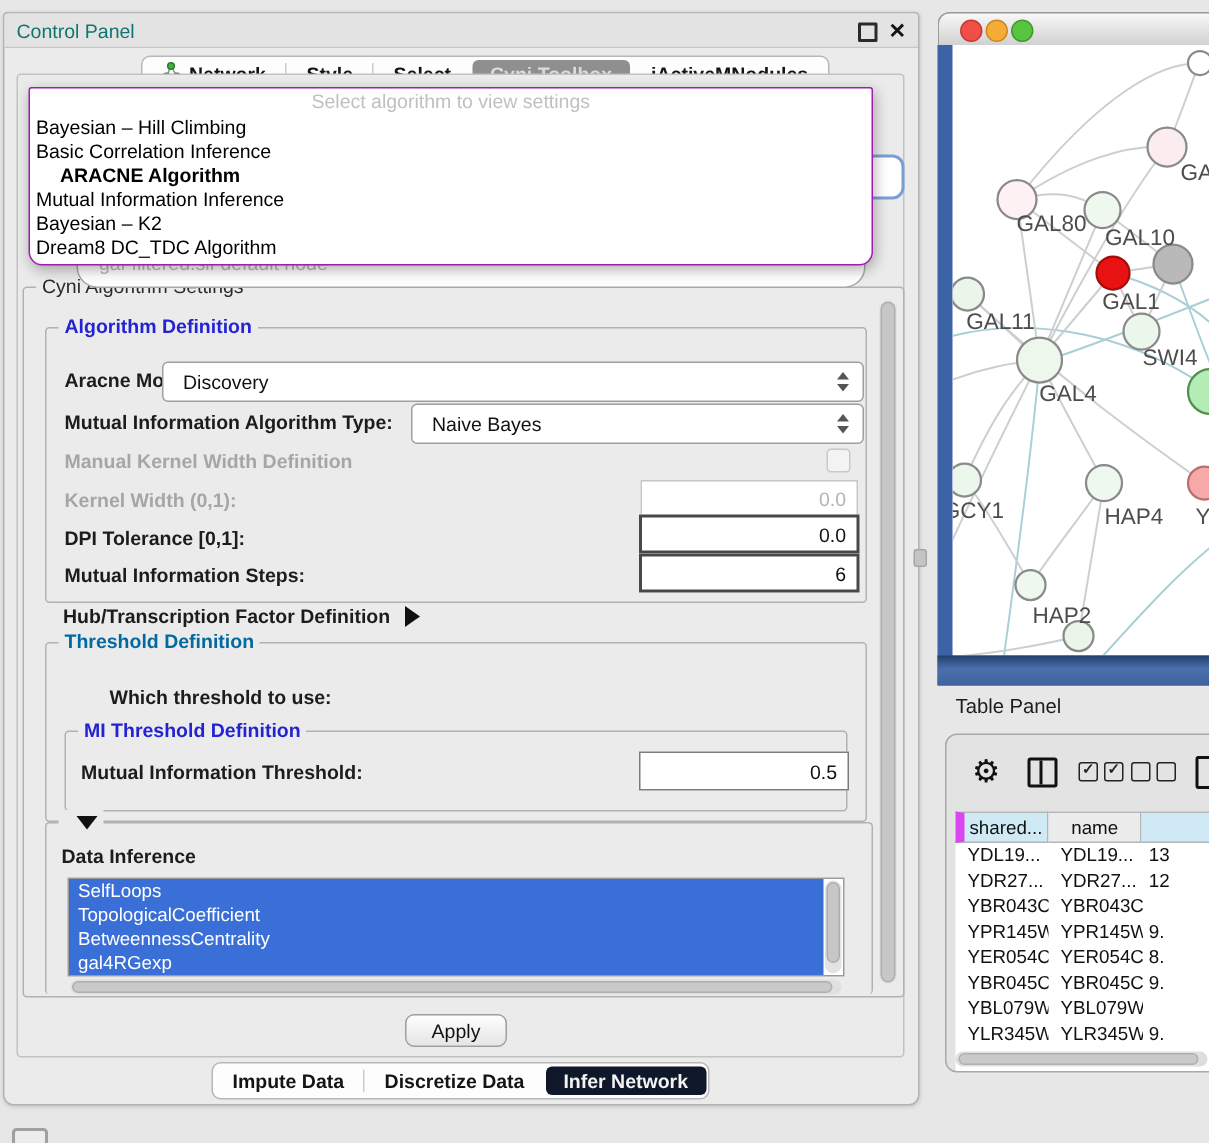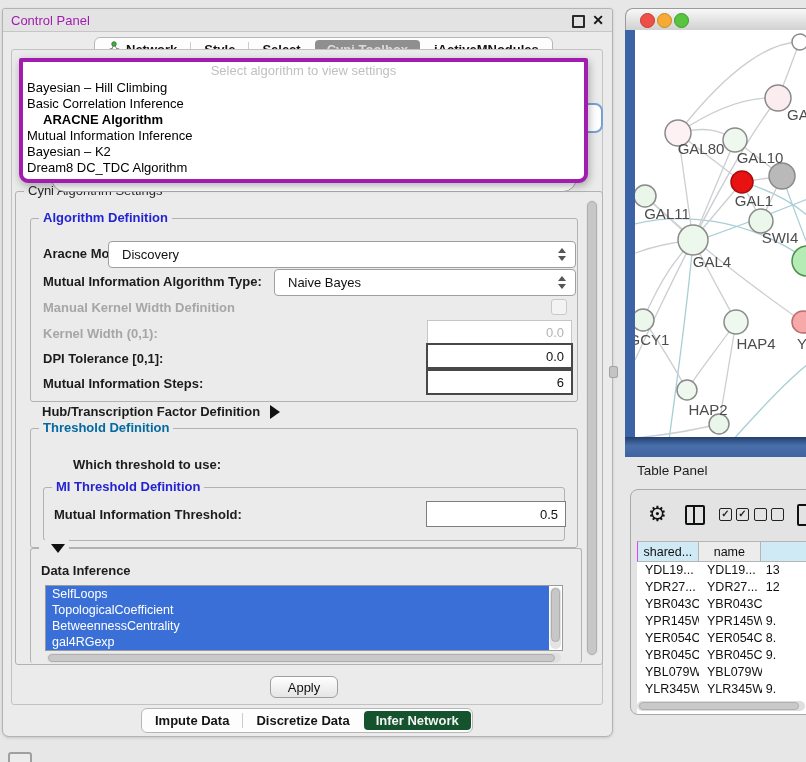--- a/index.html
+++ b/index.html
@@ -25,33 +25,33 @@
   .f-dark{border:2px solid #484848;}
   .f-mid{border:1px solid #7d7d7d;}
   .f-dis{border:1px solid #c6c6c6;color:#b3b3b3;}
   .vtrack{position:absolute;background:#e3e3e3;border-radius:7px;}
   .vthumb{position:absolute;left:1px;right:1px;background:#c7c7c7;border:1px solid #aeaeae;border-radius:7px;}
   
   .cp{left:2px;top:8px;width:609px;height:727px;background:#ebebeb;border:1px solid #b3b3b3;
       border-radius:3px 3px 7px 7px;box-shadow:0 1px 3px rgba(0,0,0,.15);}
   .cp-titlebar{position:absolute;left:0;top:0;right:0;height:22px;background:#e3e3e3;
                border-bottom:1px solid #c6c6c6;border-radius:3px 3px 0 0;}
-  .cp-title{position:absolute;left:8px;top:4px;font-size:13px;color:#a21caf;}
+  .cp-title{position:absolute;left:8px;top:4px;font-size:13px;color:#0f766e;}
   .float-icon{position:absolute;right:27px;top:6px;width:9px;height:9px;border:2px solid #2a2a2a;border-radius:1px;}
   .close-icon{position:absolute;right:8px;top:3px;font-size:14px;font-weight:bold;color:#151515;}
   .tabstrip{position:absolute;display:flex;align-items:center;background:#fdfdfd;
             border:1px solid #b7b7b7;border-radius:6px;height:23px;}
   .tab{padding:0 13px;font-size:13px;font-weight:600;color:#141414;line-height:21px;display:flex;align-items:center;gap:5px;}
   .tabsep{width:1px;height:15px;background:#ccc;}
   .tab.selected{background:#8f8f8f;color:#dcdcdc;border-radius:4px;margin:0 1px;line-height:19px;padding:0 12px;height:19px;}
   .tab-content{position:absolute;left:8px;top:40px;width:590px;height:654px;
                background:#ebebeb;border:1px solid #c2c2c2;border-radius:3px;}
   
   .algo-dd{position:absolute;left:16px;top:49px;width:561px;height:117px;background:#fff;
-           border:4px solid #a21caf;border-radius:2px 2px 9px 9px;z-index:20;
+           border:1px solid #a21caf;border-radius:2px 2px 9px 9px;z-index:20;
            box-shadow:1px 3px 9px rgba(0,0,0,.3);}
   .dd-ph{height:18px;line-height:18px;text-align:center;color:#c0c0c0;font-size:13px;}
   .dd-item{height:16px;line-height:16px;padding-left:4px;font-size:13px;color:#000;white-space:nowrap;}
   .dd-item.hl{font-weight:bold;padding-left:20px;}
   .ghost-combo{position:absolute;left:48px;top:153px;width:524px;height:28px;background:#fff;
                border:1px solid #a8a8a8;border-radius:14px;z-index:5;overflow:hidden;}
   .ghost-combo span{display:block;margin:5px 0 0 14px;font-size:13px;color:#b9b9b9;white-space:nowrap;}
   .combo-frag{position:absolute;left:572px;top:94px;width:24px;height:26px;background:#fff;
               border:2px solid #78a0d6;border-radius:8px;z-index:6;}
   .hub-tri{display:inline-block;width:0;height:0;border-top:7px solid transparent;border-bottom:7px solid transparent;
@@ -87,21 +87,21 @@
   .gear{position:absolute;font-size:21px;color:#111;font-family:"DejaVu Sans",sans-serif;line-height:1;}
   .colicon{position:absolute;width:16px;height:16px;border:2px solid #111;border-radius:2px;}
   .colicon i{position:absolute;left:6px;top:0;bottom:0;width:2px;background:#111;}
   .ckrow{position:absolute;display:flex;gap:4px;}
   .ck{width:11px;height:11px;border:1.7px solid #222;border-radius:2px;font-size:10px;line-height:10px;
       text-align:center;color:#222;font-weight:bold;}
   .ptab{position:absolute;width:16px;height:18px;border:2px solid #111;border-radius:2px;background:#e3e3e3;}
   .ttable{position:absolute;left:6px;top:51px;width:174px;background:#fff;font-size:12.5px;}
   .thead{display:flex;}
   .th{height:21px;line-height:21px;text-align:center;border:1px solid #b5b5b5;border-left:none;box-sizing:border-box;}
-  .th:first-child{border-left:1px solid #d946ef;}
+  .th:first-child{border-left:6px solid #d946ef;}
   .th.blue{background:#cfe9f5;} .th.gr{background:#ececec;}
   .trow{display:flex;height:17px;line-height:17px;}
   .td{box-sizing:border-box;padding-left:8px;white-space:nowrap;overflow:hidden;}
   .c0{width:75px;} .c1{width:76px;} .c2{width:60px;padding-left:4px;}
   .tp-hscroll{position:absolute;left:6px;top:211px;width:168px;height:10px;background:#dedede;border-radius:5px;}
   
   .divider-handle{position:absolute;left:609px;top:366px;width:7px;height:10px;background:#c4c4c4;
                   border:1px solid #a5a5a5;border-radius:2px;}
   .corner-chip{position:absolute;left:8px;top:752px;width:20px;height:14px;background:#ececec;
                border:2px solid #a0a0a0;border-radius:3px;}
@@ -253,21 +253,21 @@
     <button class="applybtn" style="left:267px;top:667px;">Apply</button>
 
     <div class="tabstrip" style="left:138px;top:699px;">
       <div class="tab">
           <span>Impute Data</span>
         </div>
       <div class="tabsep"></div>
       <div class="tab">
           <span>Discretize Data</span>
         </div>
-      <div class="tab selected" style="color:#f2f2f2;background:#14532d;">
+      <div class="tab selected" style="color:#f2f2f2;background:#0f172a;">
           <span>Infer Network</span>
         </div>
     </div>
   </div>
 
   <div class="divider-handle"></div>
 
   <div class="net-titlebar">
     <span class="tl red"></span>
     <span class="tl yel"></span>

